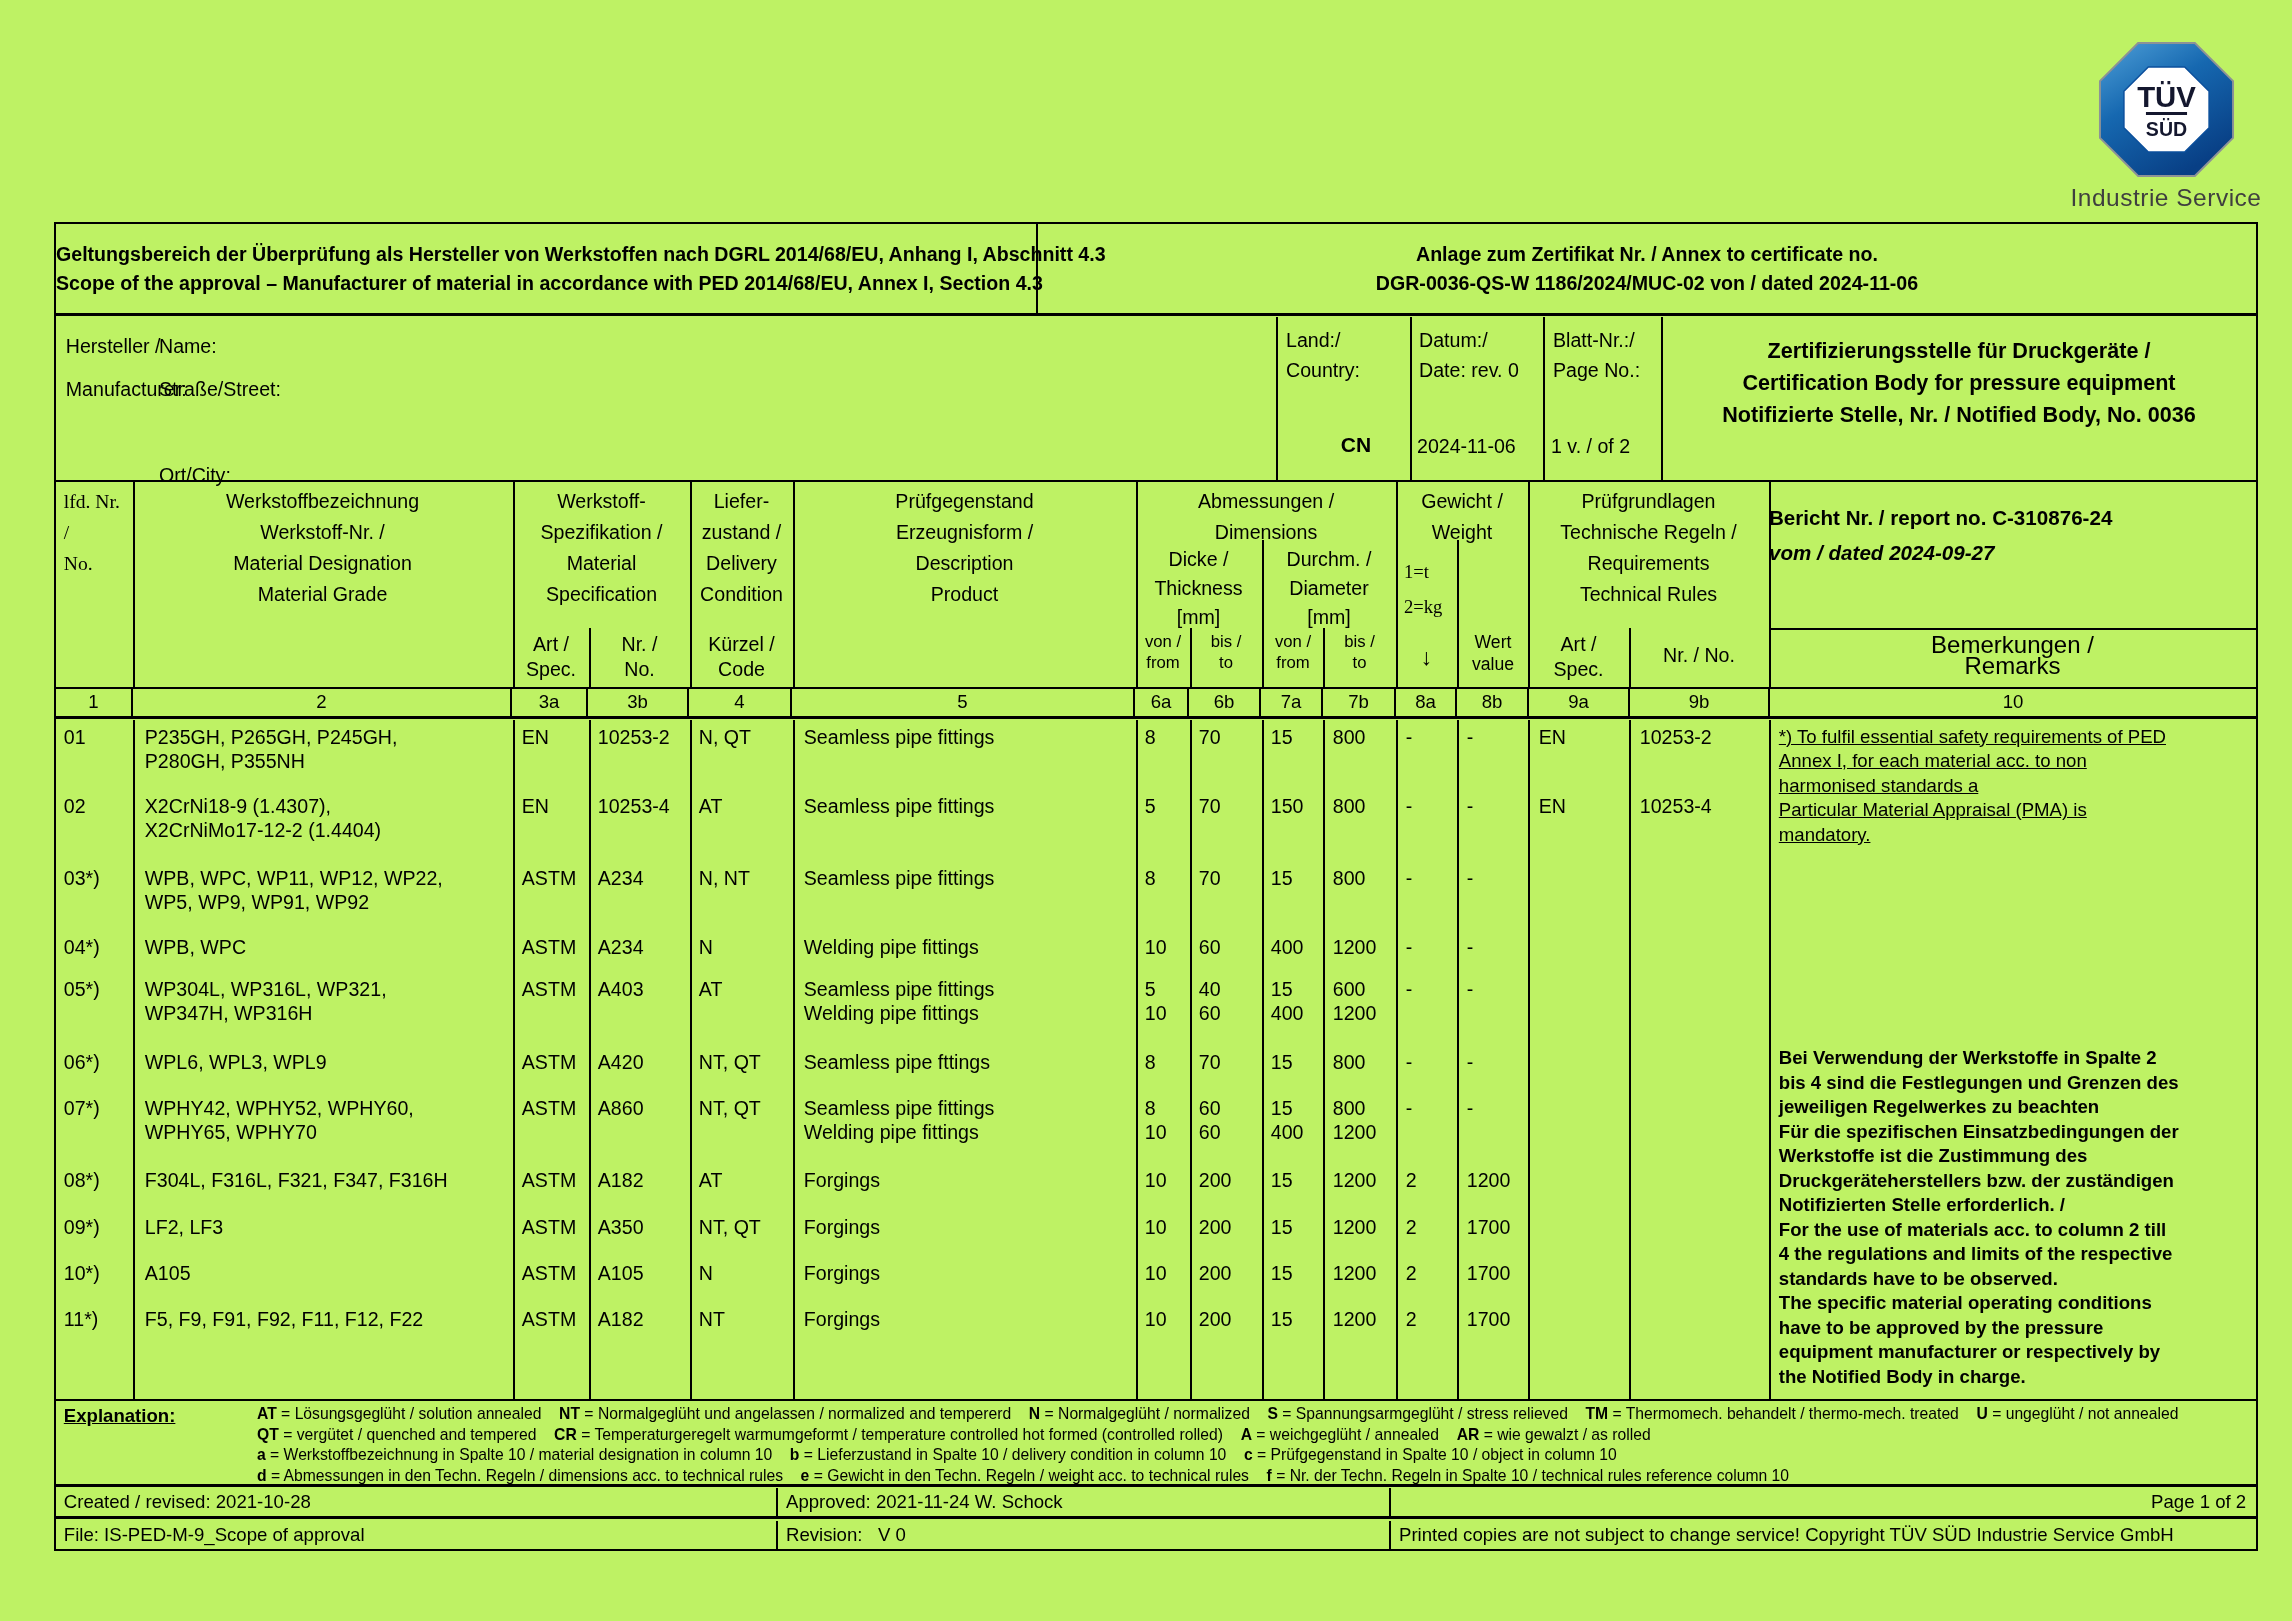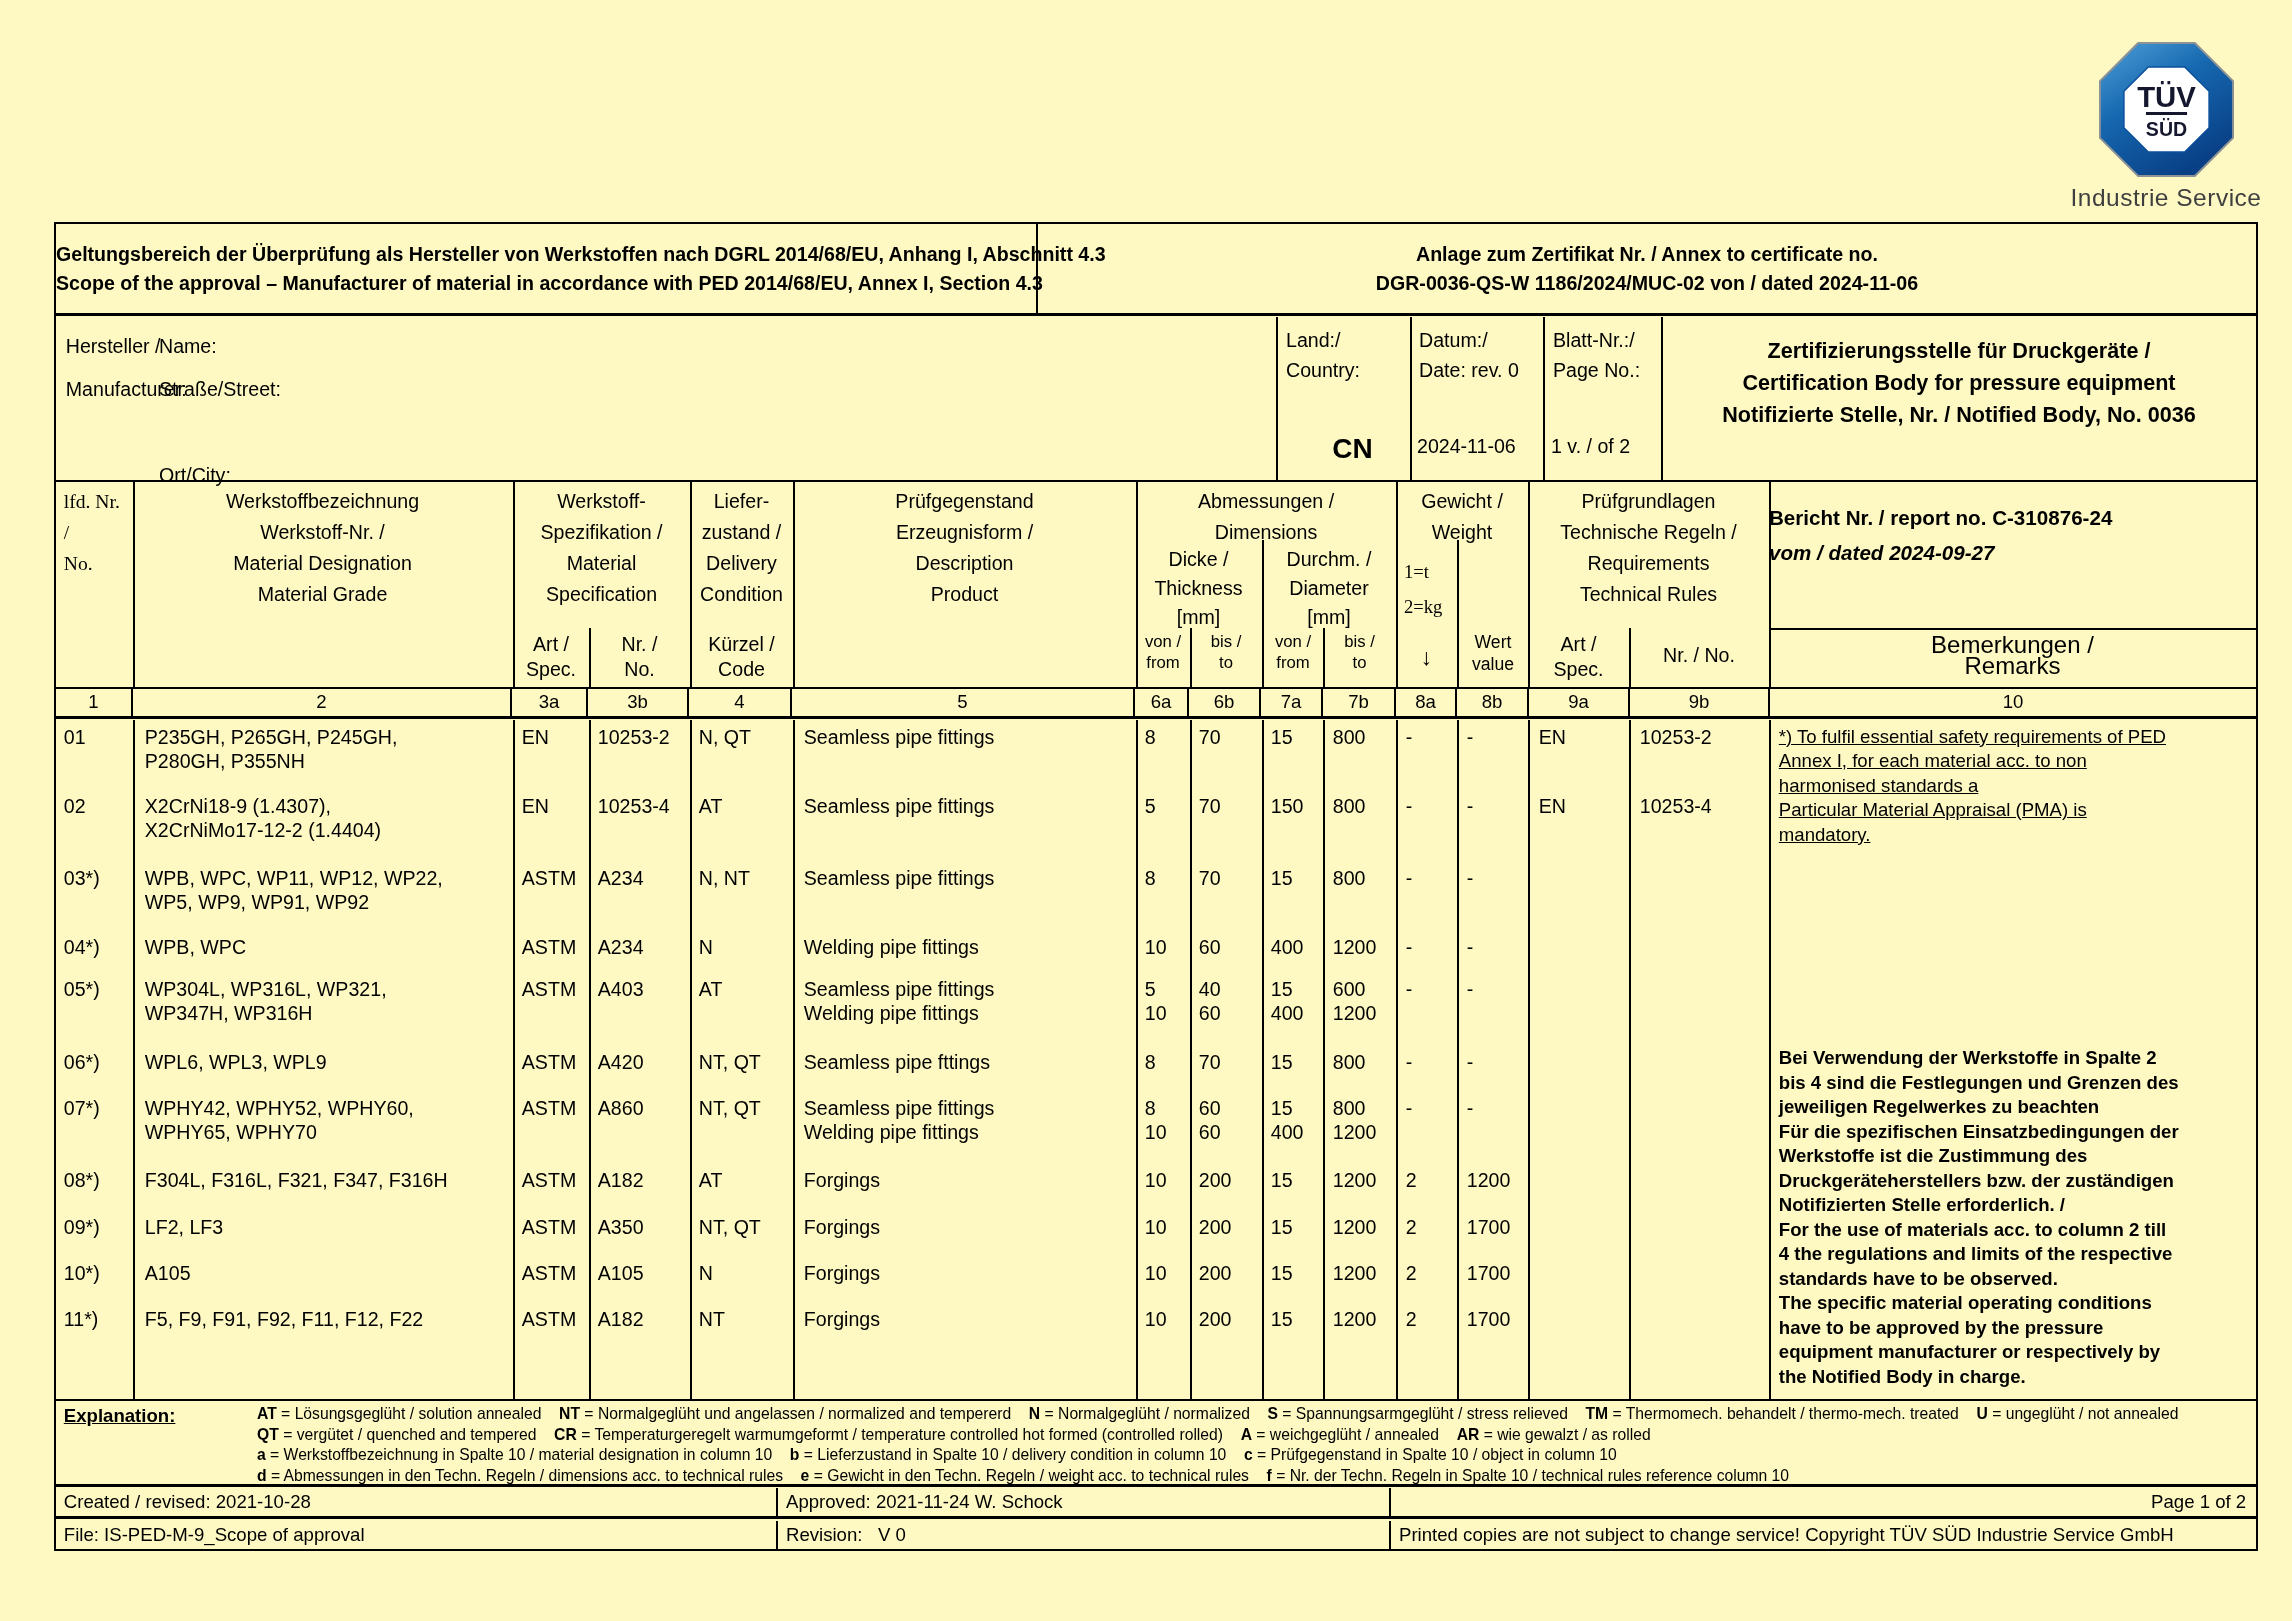--- a/index.html
+++ b/index.html
@@ -1,16 +1,16 @@
 <!DOCTYPE html>
 <html><head>
 <meta charset="utf-8">
 <style>
   html,body{margin:0;padding:0;background:#ffffff;}
-  .page{position:relative;width:2293px;height:1621px;background:#fef9c3;overflow:hidden;
+  .page{position:relative;width:2293px;height:1621px;background:#bef264;overflow:hidden;
         font-family:"Liberation Sans","DejaVu Sans",sans-serif;color:#000;}
   
   .logo{position:absolute;left:2063px;top:41px;width:206px;text-align:center;}
   .logo svg{display:block;margin:0 auto;}
   .logo-caption{font-size:24.5px;color:#3f3f3f;margin-top:5.9px;letter-spacing:0.5px;}
   
   .doc{position:absolute;left:54px;top:222px;width:2200px;height:1325px;border:2.9px solid #000;}
   .vl{position:absolute;top:0;bottom:0;width:2px;background:#000;}
   .hl{position:absolute;height:2px;background:#000;}
   .pre{white-space:pre-line;}
@@ -20,21 +20,21 @@
               display:flex;flex-direction:column;justify-content:center;text-align:center;}
   .title-right{position:absolute;left:982px;top:0;right:0;height:89px;
               display:flex;flex-direction:column;justify-content:center;text-align:center;}
   .title-line{font-weight:bold;font-size:19.6px;line-height:29px;white-space:nowrap;}
   
   .row-mfr{position:absolute;left:0;top:93px;width:2200px;height:163px;border-bottom:2px solid #000;}
   .mfr-role{position:absolute;left:9.8px;top:7.8px;font-size:19.6px;line-height:43px;}
   .mfr-labels{position:absolute;left:103px;top:7.8px;font-size:19.6px;line-height:43px;}
   .mfr-values{position:absolute;left:209px;top:7.8px;font-size:19.6px;line-height:43px;}
   .mfr-cell-label{position:absolute;font-size:19.6px;line-height:30px;}
-  .mfr-cn{position:absolute;left:1220px;top:116px;width:133px;text-align:center;font-weight:bold;font-size:28px;padding-left:10px;}
+  .mfr-cn{position:absolute;left:1220px;top:116px;width:160px;text-align:center;font-weight:bold;font-size:21px;}
   .mfr-datev{position:absolute;left:1361px;top:118px;font-size:19.6px;}
   .mfr-pagev{position:absolute;left:1495px;top:118px;font-size:19.6px;}
   .mfr-cert{position:absolute;left:1605px;top:17.6px;width:596px;text-align:center;font-weight:bold;
             font-size:21.6px;line-height:32px;}
   
   .thead{position:absolute;left:0;top:256px;width:2200px;height:207px;border-bottom:2px solid #000;}
   .th{position:absolute;font-size:19.6px;line-height:31px;text-align:center;white-space:pre-line;}
   .th-left{text-align:left;font-family:Liberation Serif, serif;}
   .th-sub{position:absolute;font-size:19.6px;line-height:24.5px;text-align:center;white-space:pre-line;top:152px;}
   .th-small{font-size:16.7px;line-height:20.6px;}

